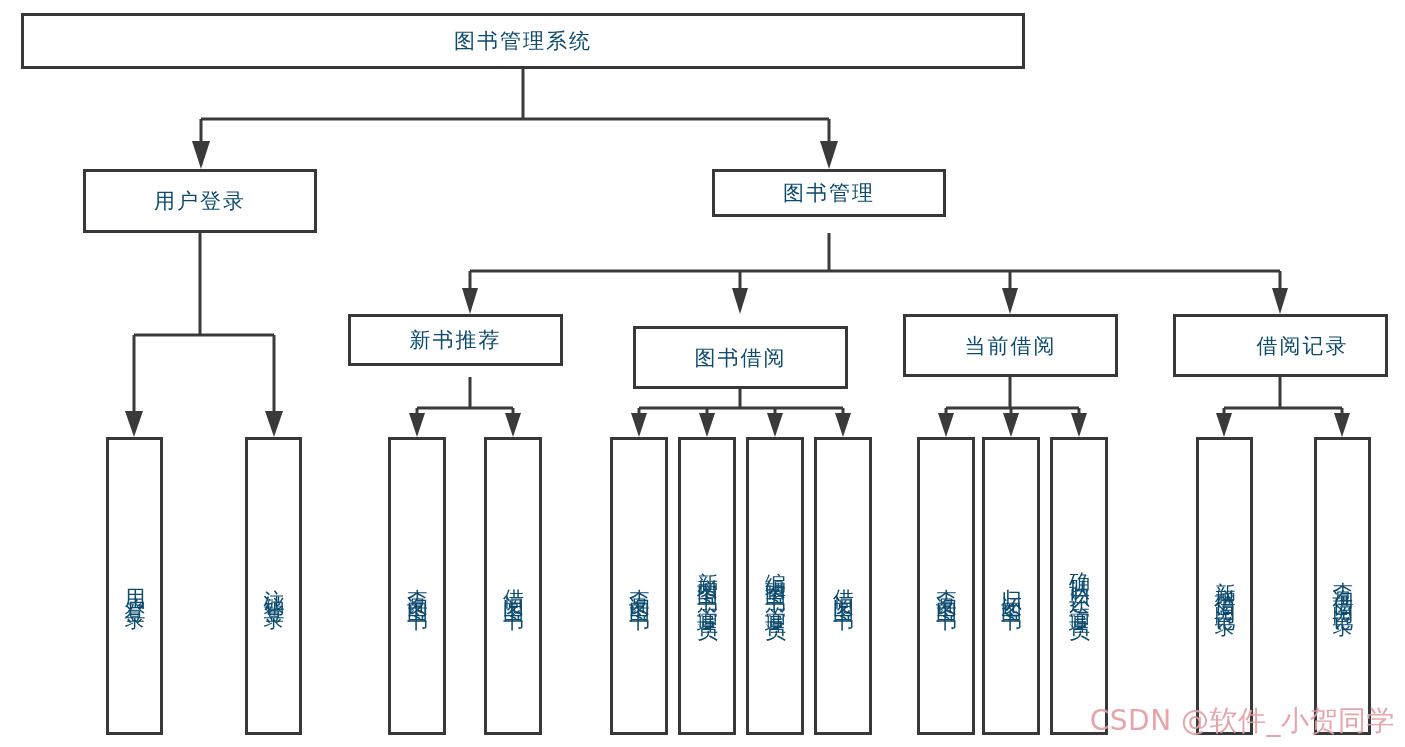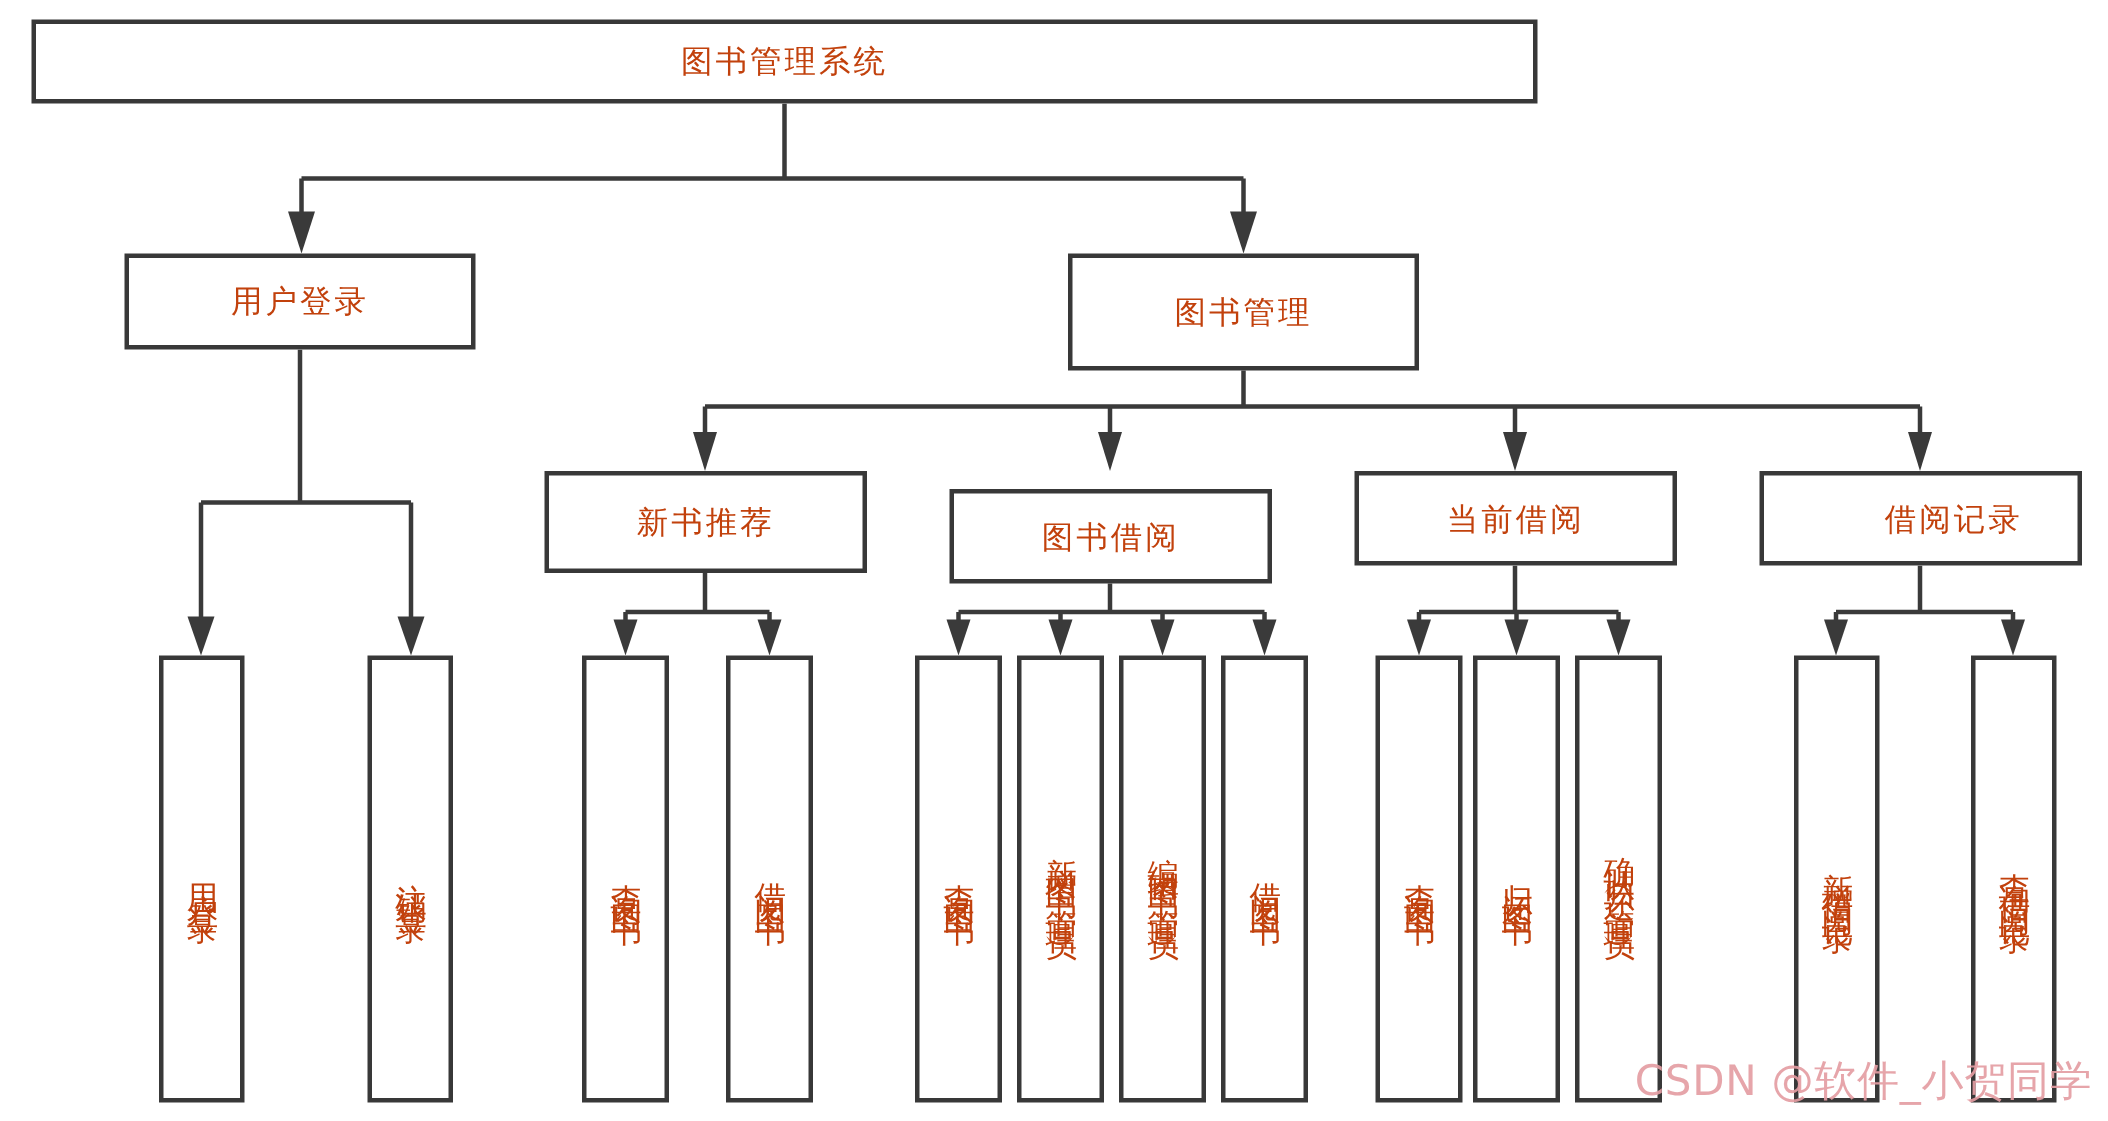--- a/index.html
+++ b/index.html
@@ -34,21 +34,21 @@
   }
   svg.edges polygon {
     fill: #3a3a3a;
     stroke: none;
   }
   .node {
     position: absolute;
     box-sizing: border-box;
     border: 3px solid #383838;
     background: #ffffff;
-    color: #c2410c;
+    color: #0c4a6e;
     display: flex;
     align-items: center;
     justify-content: center;
     z-index: 2;
   }
   .node .hlabel {
     font-size: 21px;
     letter-spacing: 2px;
     white-space: nowrap;
   }
@@ -118,25 +118,25 @@
     </g>
   </svg>
 
   <div class="node" style="left:21px; top:13px; width:1004px; height:56px;">
     <span class="hlabel">图书管理系统</span>
   </div>
 
   <div class="node" style="left:83px; top:169px; width:234px; height:64px;">
     <span class="hlabel">用户登录</span>
   </div>
-  <div class="node" style="left:712px; top:169px; width:234px; height:78px;">
+  <div class="node" style="left:712px; top:169px; width:234px; height:48px;">
     <span class="hlabel">图书管理</span>
   </div>
 
-  <div class="node" style="left:363px; top:314px; width:215px; height:68px;">
+  <div class="node" style="left:348px; top:314px; width:215px; height:52px;">
     <span class="hlabel">新书推荐</span>
   </div>
   <div class="node" style="left:633px; top:314px; width:215px; height:63px;margin-top:12px;">
     <span class="hlabel">图书借阅</span>
   </div>
   <div class="node" style="left:903px; top:314px; width:215px; height:63px;">
     <span class="hlabel">当前借阅</span>
   </div>
   <div class="node" style="left:1173px; top:314px; width:215px; height:63px;padding-left:44px;">
     <span class="hlabel">借阅记录</span>

